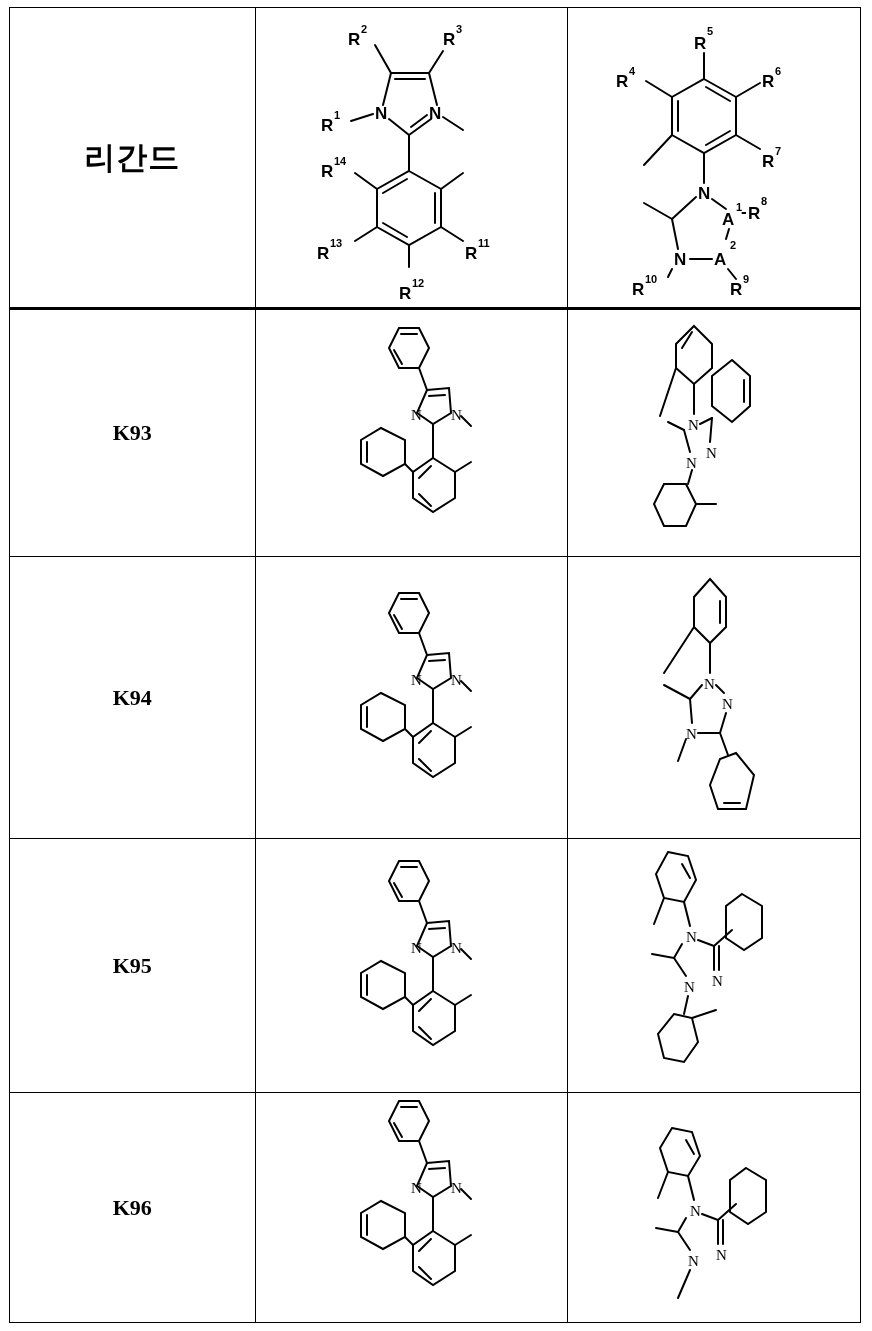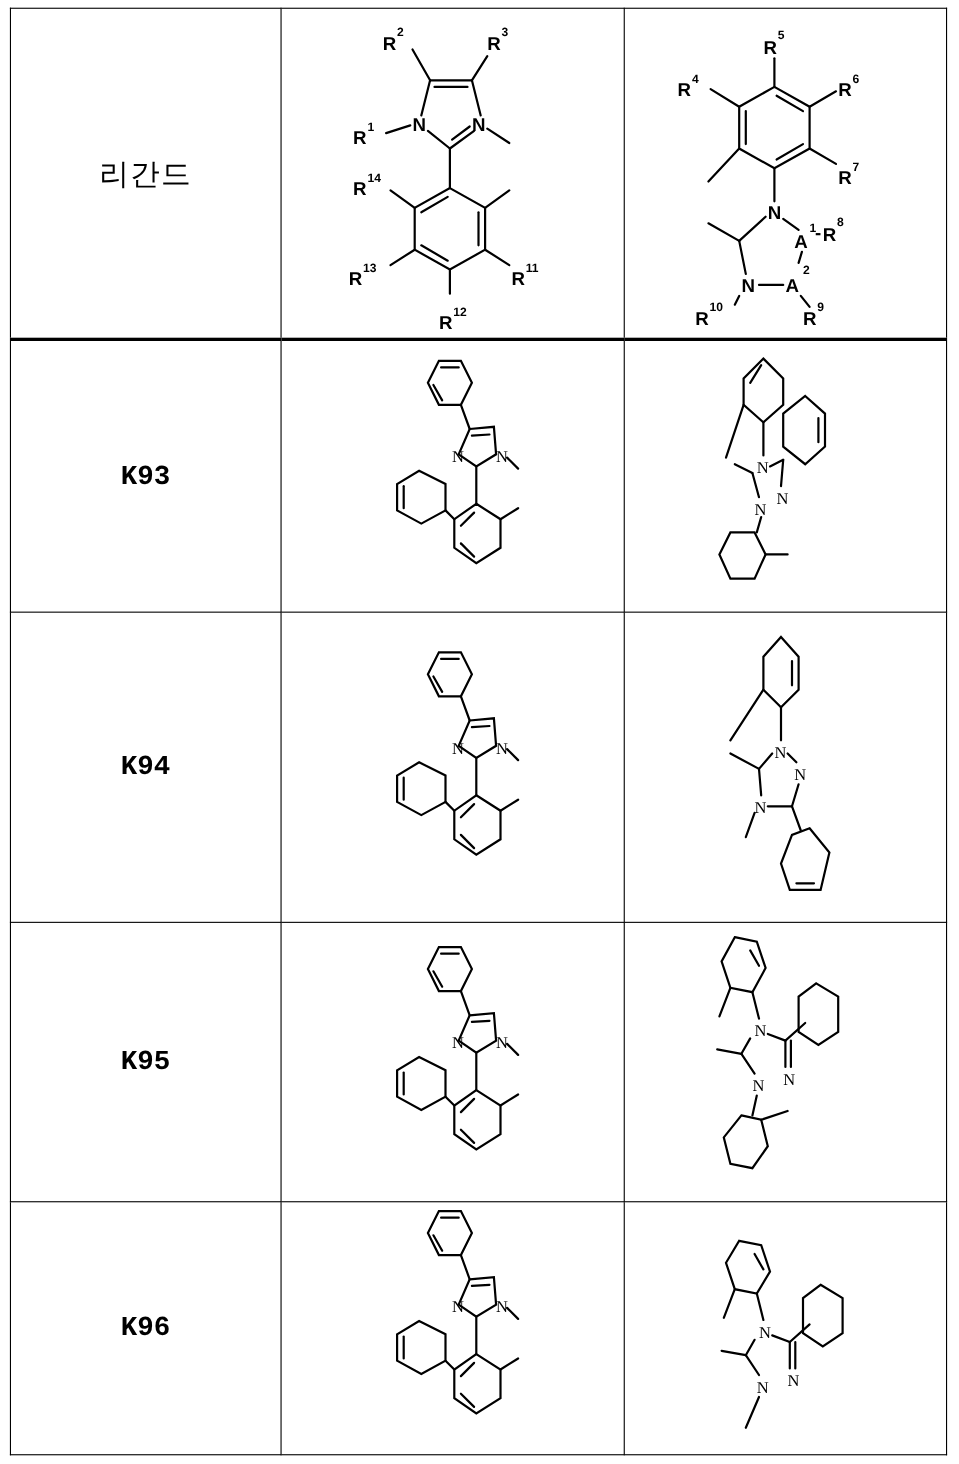--- a/index.html
+++ b/index.html
@@ -8,22 +8,22 @@
     position: absolute; left: 9px; top: 7px;
     width: 852px; border-collapse: collapse; table-layout: fixed;
   }
   table.ligands td {
     border: 1.5px solid #000; padding: 0; vertical-align: middle; text-align: center;
   }
   tr.header-row td { border-bottom: 3px solid #000; }
   .col-label { width: 245px; }
   .col-a { width: 312px; }
   .col-b { width: 292px; }
-  .hdr-label { font-family: "DejaVu Serif", serif; font-size: 27px; font-weight: normal; letter-spacing: 1px; }
-  .row-label { font-family: Liberation Mono, monospace; font-size: 25px; font-weight: bold; }
+  .hdr-label { font-family: "DejaVu Serif", serif; font-size: 31px; font-weight: bold; letter-spacing: 1px; }
+  .row-label { font-family: Liberation Serif, serif; font-size: 22px; font-weight: bold; }
   svg { display: block; margin: 0 auto; }
   svg .b { stroke: #000; stroke-width: 2; fill: none; stroke-linecap: round; }
   svg text { font-family: "Liberation Sans", sans-serif; font-weight: bold; fill: #000; }
   svg text.at { font-size: 17px; }
   svg text.sup { font-size: 11px; }
   svg text.n { font-size: 15px; font-weight: normal; font-family: "Liberation Serif", serif; }
 </style>
 </head>
 <body>
 

